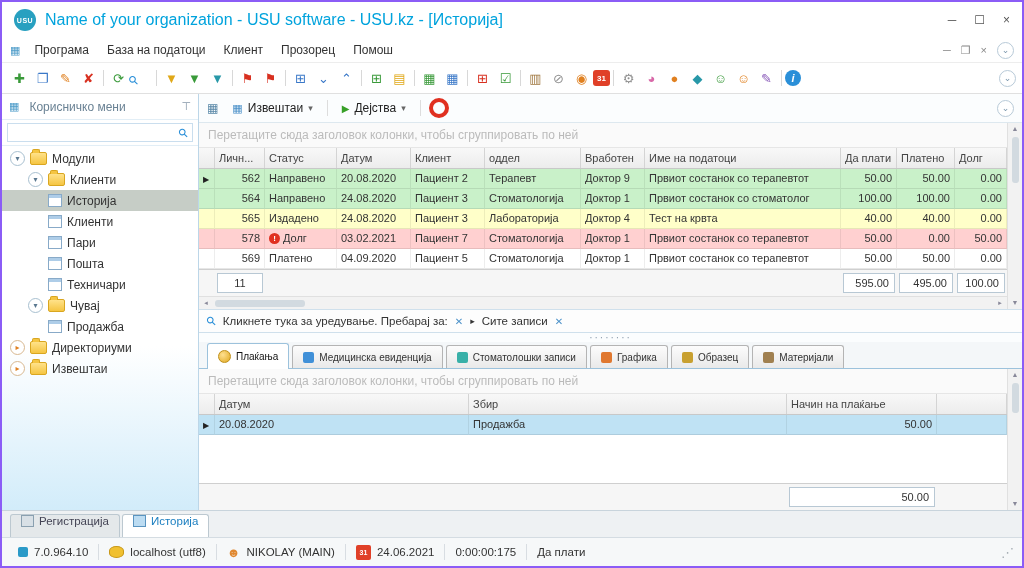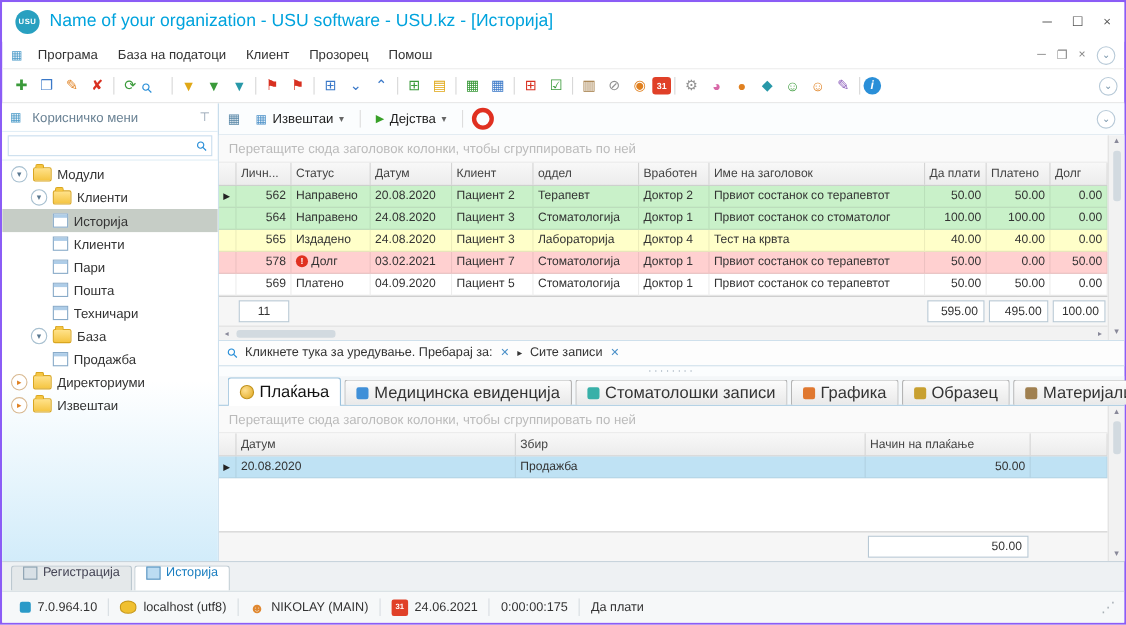--- a/index.html
+++ b/index.html
@@ -110,21 +110,21 @@
   .fplay{font-size:9px;color:#333}
 
   
   .splitter{height:9px;display:flex;align-items:center;justify-content:center;flex:0 0 auto}
   .splitter::after{content:"········";letter-spacing:2px;font-size:10px;color:#8899aa;line-height:4px}
 
   
   .tabsrow{display:flex;align-items:flex-end;gap:3px;padding:2px 8px 0;border-bottom:1px solid #9cc2dc;
            background:#f4f7f9;flex:0 0 auto;height:27px;box-sizing:border-box}
   .tab{display:flex;align-items:center;gap:5px;padding:0 10px;border:1px solid #b4b4b4;border-bottom:none;
-       background:linear-gradient(#fcfcfc,#e9e9e9);border-radius:3px 3px 0 0;font-size:15px;color:#333;
+       background:linear-gradient(#fcfcfc,#e9e9e9);border-radius:3px 3px 0 0;font-size:10px;color:#333;
        white-space:nowrap;height:22px}
   .tab.active{background:#fff;border-color:#9cc2dc;color:#111;height:25px;margin-bottom:-1px}
   .tic{width:11px;height:11px;border-radius:2px;flex:0 0 auto}
   .tic-pay{background:radial-gradient(circle at 35% 35%,#ffe090,#e0a820);border-radius:50%;border:1px solid #c09018}
   .tic-med{background:#4090d8}.tic-dent{background:#38b0a8}.tic-graf{background:#e07830}
   .tic-diag{background:#38a0c8}.tic-obr{background:#c8a030}.tic-mat{background:#a08050}
 
   
   .sub{flex:1;display:flex;min-height:0;background:#fff}
   .sub-left{flex:1;display:flex;flex-direction:column;min-width:0}
@@ -269,21 +269,21 @@
           <span class="leafic"></span>
           <span class="nlabel">Пошта</span>
         </div>
         <div class="node lvl2">
           <span class="leafic"></span>
           <span class="nlabel">Техничари</span>
         </div>
         <div class="node lvl1">
           <span class="tw">▾</span>
           <span class="fold"></span>
-          <span class="nlabel">База</span>
+          <span class="nlabel">Чувај</span>
         </div>
         <div class="node lvl2">
           <span class="leafic"></span>
           <span class="nlabel">Продажба</span>
         </div>
         <div class="node lvl0">
           <span class="tw collapsed">▸</span>
           <span class="fold"></span>
           <span class="nlabel">Директориуми</span>
         </div>
@@ -319,34 +319,34 @@
         <div class="upper-left">
           <div class="ghint">Перетащите сюда заголовок колонки, чтобы сгруппировать по ней</div>
           <div class="maincols hrow">
             <div class="hc"></div>
             <div class="hc">Личн...</div>
             <div class="hc">Статус</div>
             <div class="hc">Датум</div>
             <div class="hc">Клиент</div>
             <div class="hc">оддел</div>
             <div class="hc">Вработен</div>
-            <div class="hc">Име на заголовок</div>
+            <div class="hc">Име на податоци</div>
             <div class="hc">Да плати</div>
             <div class="hc">Платено</div>
             <div class="hc">Долг</div>
           </div>
 
           <div class="maincols row r-done">
             <div class="c"><span class="mark">▶</span></div>
             <div class="c num">562</div>
             <div class="c">Направено</div>
             <div class="c">20.08.2020</div>
             <div class="c">Пациент 2</div>
             <div class="c">Терапевт</div>
-            <div class="c">Доктор 2</div>
+            <div class="c">Доктор 9</div>
             <div class="c">Првиот состанок со терапевтот</div>
             <div class="c num">50.00</div>
             <div class="c num">50.00</div>
             <div class="c num">0.00</div>
           </div>
 
           <div class="maincols row r-done">
             <div class="c"></div>
             <div class="c num">564</div>
             <div class="c">Направено</div>

